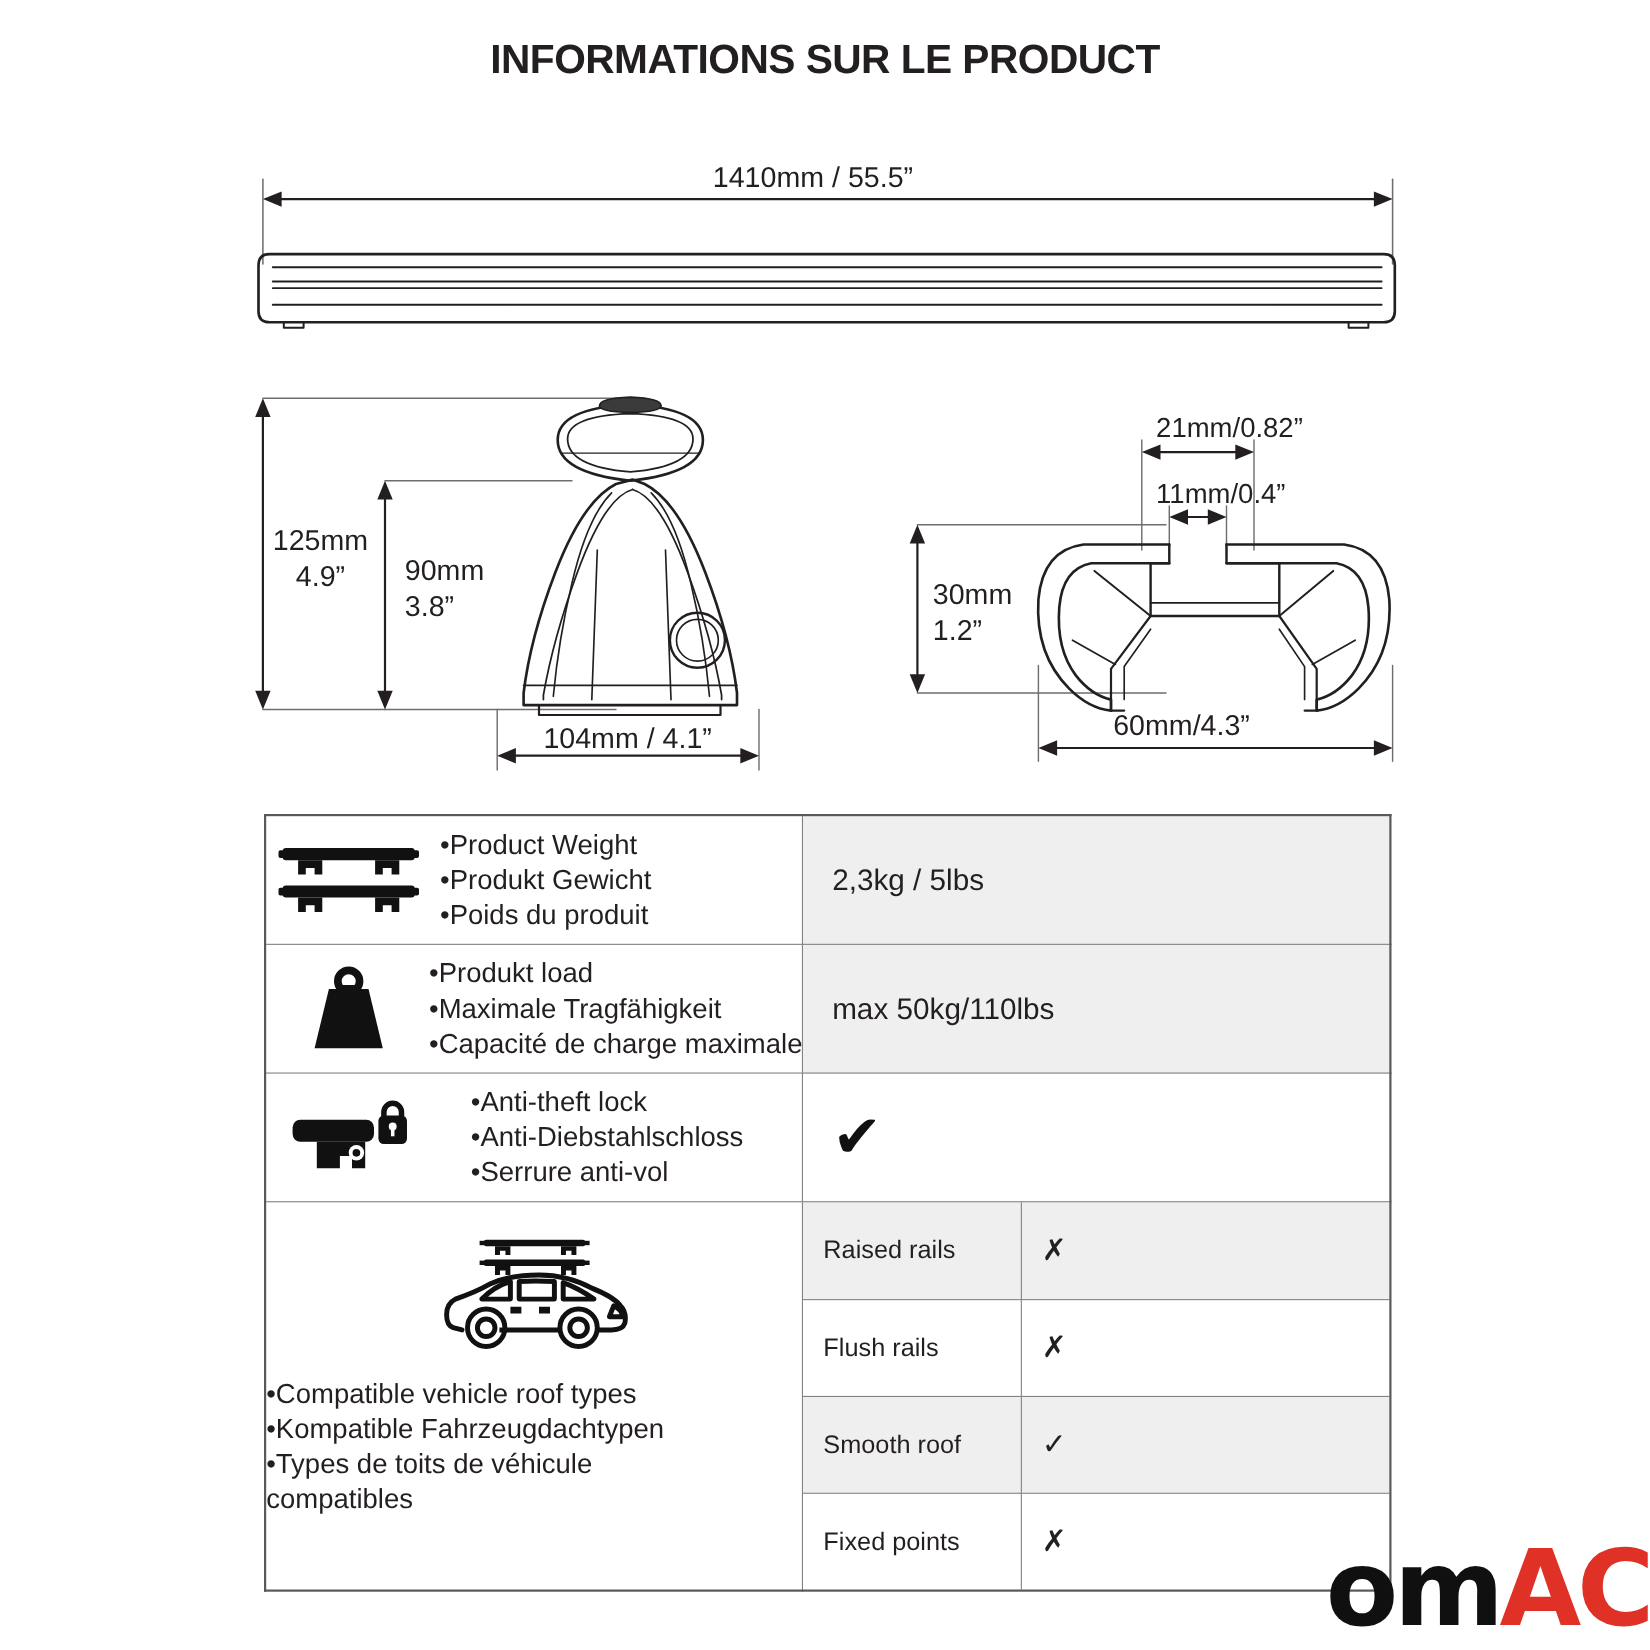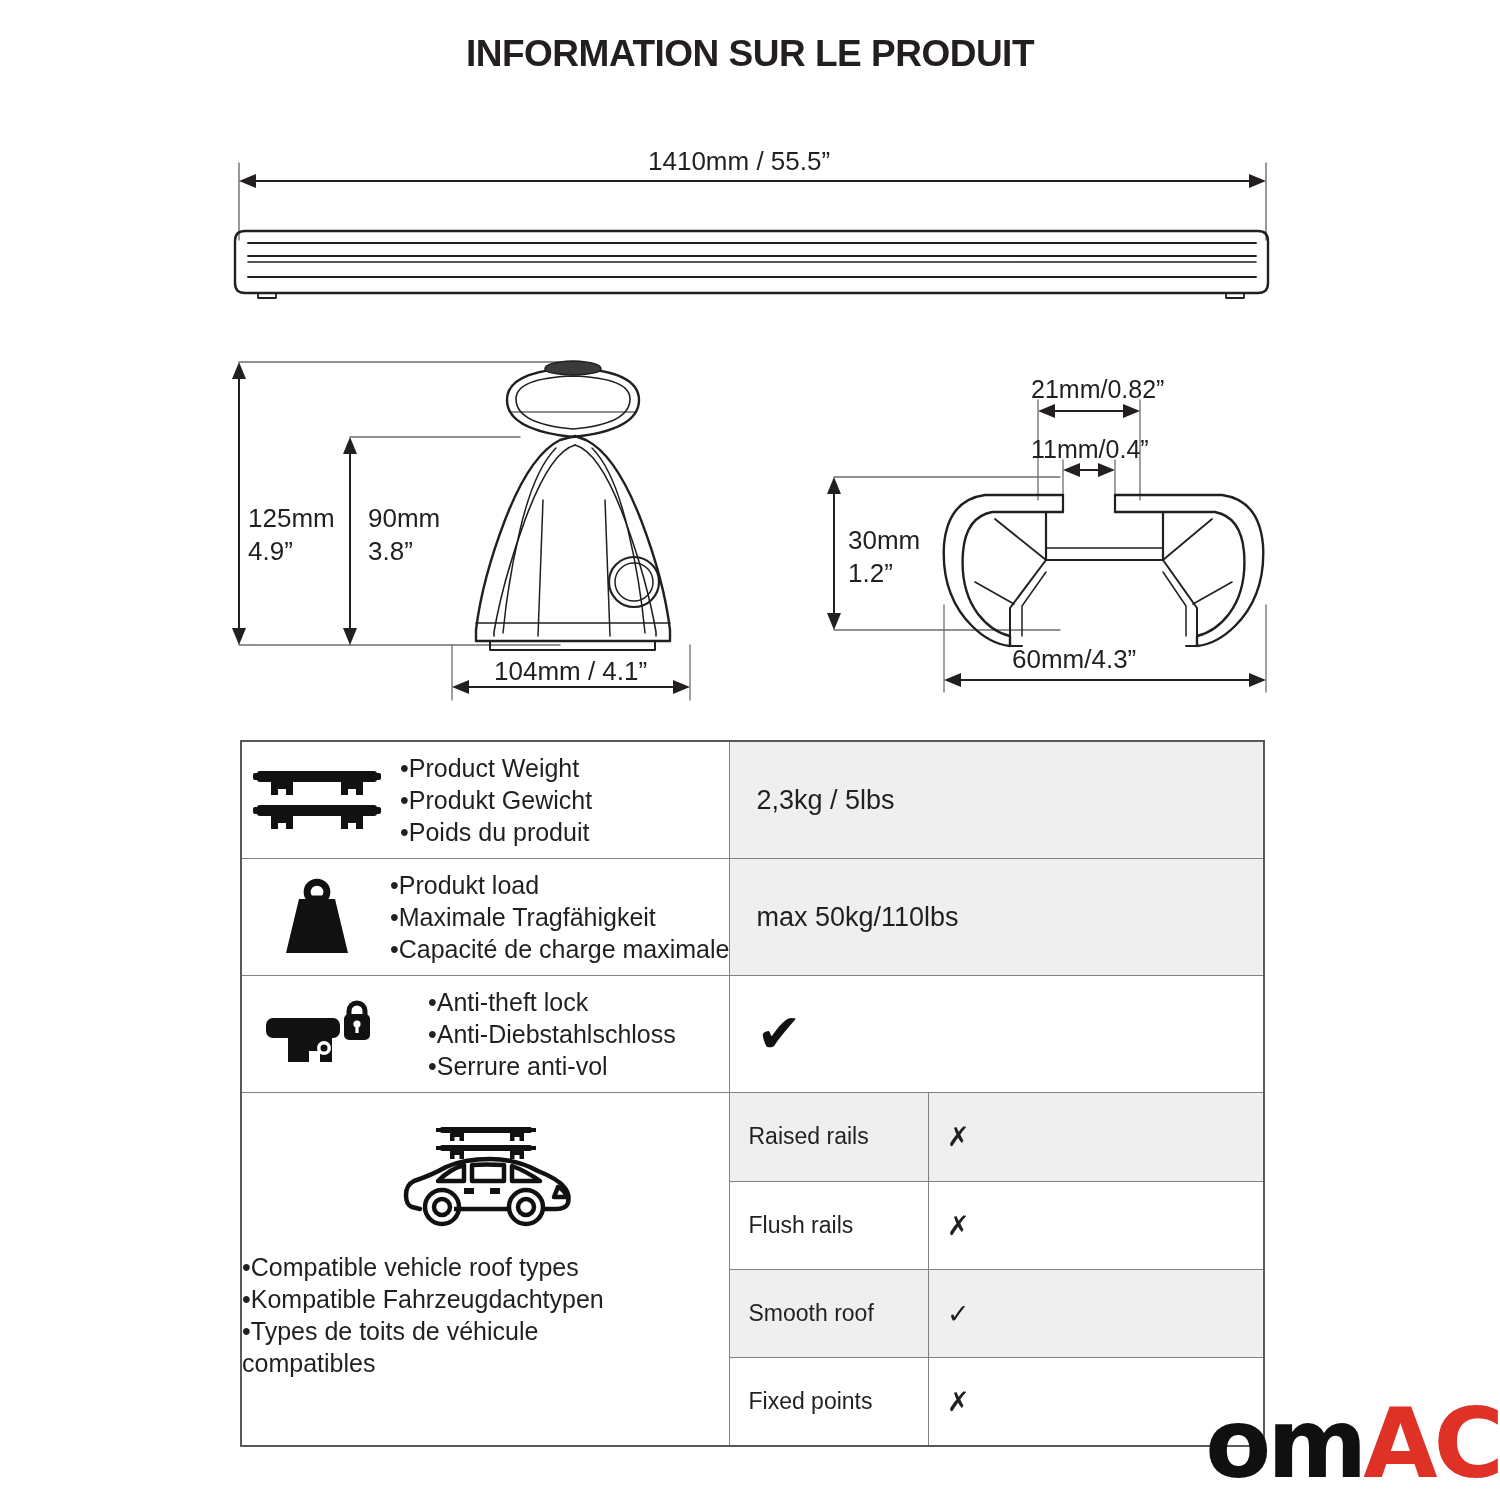--- a/index.html
+++ b/index.html
@@ -27,21 +27,21 @@
   
   .svg-layer { position:absolute; left:0; top:0; width:1500px; height:1500px; pointer-events:none; }
 
   .dimlabel {
     position: absolute;
     font-size: 26px;
     color: #231f20;
     white-space: pre;
     line-height: 33px;
   }
-  .dimlabel.small { font-size: 25px; }
+  .dimlabel.small { font-size: 25px; margin-left: 20px; }
 
   
   .spec-table {
     position: absolute;
     left: 240px; top: 740px;
     width: 1025px;
     border: 2px solid #58595b;
     border-collapse: collapse;
     background: #fff;
   }
@@ -106,21 +106,21 @@
   }
   .logo .blk { color: #101010; }
   .logo .red { color: #e03127; }
 </style>
 </head>
 <body>
 
 <div class="page">
 
   <div class="title">
-    <span class="l2">INFORMATION SUR LE PRODUIT</span>
+    <span class="l2">INFORMATIONS SUR LE PRODUCT</span>
   </div>
 
   <svg class="svg-layer" viewBox="0 0 1500 1500">
     <g fill="none" stroke="#231f20" stroke-width="2.2" stroke-linecap="round" stroke-linejoin="round">
 
       <line x1="239" y1="163" x2="239" y2="240" stroke="#6d6e71" stroke-width="1.4"></line>
       <line x1="1266" y1="163" x2="1266" y2="240" stroke="#6d6e71" stroke-width="1.4"></line>
 
       <line x1="247" y1="181" x2="1258" y2="181" stroke-width="2"></line>
       <polygon points="239,181 256,174 256,188" fill="#231f20" stroke="none"></polygon>
@@ -217,21 +217,21 @@
       <path d="M 1163 560 L 1212 519" stroke-width="1.8"></path>
       <path d="M 1014 604 L 975 582" stroke-width="1.6"></path>
       <path d="M 1193 604 L 1232 582" stroke-width="1.6"></path>
 
       <line x1="1010" y1="646" x2="1022" y2="646" stroke-width="2"></line>
       <line x1="1186" y1="646" x2="1197" y2="646" stroke-width="2"></line>
     </g>
   </svg>
 
   <div class="dimlabel" style="left:648px; top:145px;">1410mm / 55.5”</div>
-  <div class="dimlabel" style="left:248px; top:502px;">125mm
+  <div class="dimlabel" style="left:248px; top:475px;text-align:center;">125mm
 4.9”</div>
   <div class="dimlabel" style="left:368px; top:502px;">90mm
 3.8”</div>
   <div class="dimlabel" style="left:494px; top:655px;">104mm / 4.1”</div>
   <div class="dimlabel small" style="left:1031px; top:373px;">21mm/0.82”</div>
   <div class="dimlabel small" style="left:1031px; top:433px;">11mm/0.4”</div>
   <div class="dimlabel" style="left:848px; top:524px;">30mm
 1.2”</div>
   <div class="dimlabel" style="left:1012px; top:643px;">60mm/4.3”</div>
 

